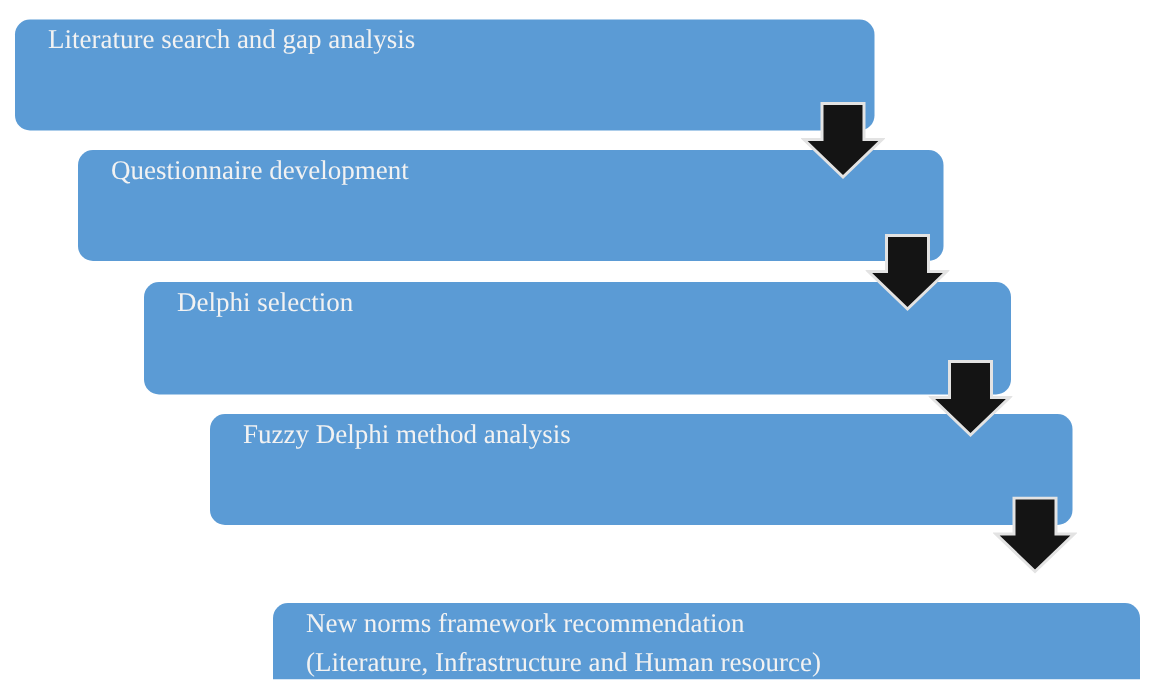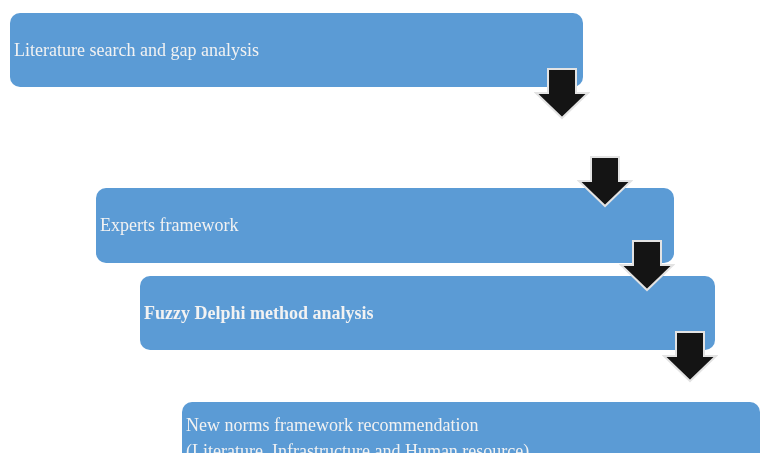--- a/index.html
+++ b/index.html
@@ -19,22 +19,21 @@
     overflow: hidden;
     font-family: "Liberation Serif", "DejaVu Serif", serif;
   }
   .step-box {
     position: absolute;
     background: var(--box-color);
     border-radius: 10px;
     color: var(--text-color);
     display: flex;
     flex-direction: column;
-    justify-content: center;
-    padding-left: 4px;
+    padding-left: 22px;
     padding-right: 6px;
     font-size: 18px;
     line-height: 1.45;
     z-index: 1;
   }
   .arrow {
     position: absolute;
     z-index: 2;
     display: block;
   }
@@ -47,26 +46,29 @@
 </style>
 </head>
 <body>
 
 <div class="canvas">
 
   <div class="step-box" style="left:10px; top:13px; width:573px; height:74px;">
     <div>Literature search and gap analysis</div>
   </div>
 
+  <div class="step-box" style="left:52px; top:100px; width:577px; height:74px;">
+    <div>Questionnaire development</div>
+  </div>
 
   <div class="step-box" style="left:96px; top:188px; width:578px; height:75px;">
-    <div>Experts framework</div>
+    <div>Delphi selection</div>
   </div>
 
-  <div class="step-box" style="left:140px; top:276px; width:575px; height:74px;font-weight:bold;">
+  <div class="step-box" style="left:140px; top:276px; width:575px; height:74px;">
     <div>Fuzzy Delphi method analysis</div>
   </div>
 
   <div class="step-box" style="left:182px; top:366px; width:578px; height:72px;margin-top:36px;">
     <div>New norms framework recommendation</div>
     <div>(Literature, Infrastructure and Human resource)</div>
   </div>
 
   <svg class="arrow" style="left:534px; top:68px;" width="56" height="52" viewBox="0 0 56 52" aria-hidden="true">
     <polygon points="14,1 42,1 42,25 54,25 28,50 2,25 14,25"></polygon>

